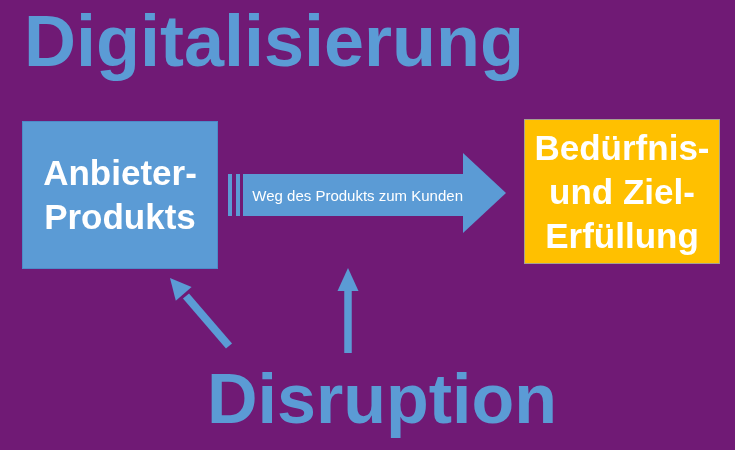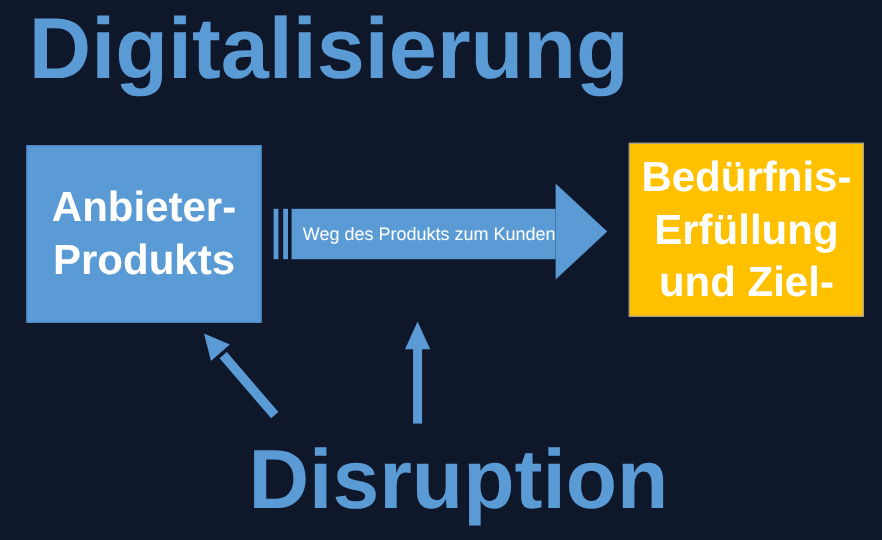--- a/index.html
+++ b/index.html
@@ -7,21 +7,21 @@
     --blue-border: #4e8ac8;
     --gold: #FFC000;
     --gold-border: #a6a192;
   }
   * { margin: 0; padding: 0; box-sizing: border-box; }
   html, body { width: 735px; height: 450px; background: #ffffff; overflow: hidden; }
   .slide {
     position: relative;
     width: 735px;
     height: 450px;
-    background: #0f172a;
+    background: #701a75;
     font-family: "Liberation Sans", sans-serif;
   }
   .big-heading {
     position: absolute;
     font-weight: bold;
     color: var(--blue);
     line-height: 1.15;
     white-space: nowrap;
   }
   .title {
@@ -123,22 +123,22 @@
 
   <div class="stripe stripe-1"></div>
   <div class="stripe stripe-2"></div>
   <div class="arrow-body">
     <span class="arrow-label">Weg des Produkts zum Kunden</span>
   </div>
   <div class="arrow-head"></div>
 
   <div class="box box-right">
     <div>Bedürfnis-</div>
+    <div>und Ziel-</div>
     <div>Erfüllung</div>
-    <div>und Ziel-</div>
   </div>
 
   <svg class="disruption-arrows" viewBox="0 0 735 450" xmlns="http://www.w3.org/2000/svg">
     <g>
       <line x1="229" y1="346" x2="186" y2="296" style="stroke: var(--blue); stroke-width: 8;"></line>
       <polygon points="170,278 191.6,287 175.8,300.8" style="fill: var(--blue);"></polygon>
     </g>
     <g>
       <line x1="348" y1="353" x2="348" y2="288" style="stroke: var(--blue); stroke-width: 7.5;"></line>
       <polygon points="348,268 337.5,291 358.5,291" style="fill: var(--blue);"></polygon>

